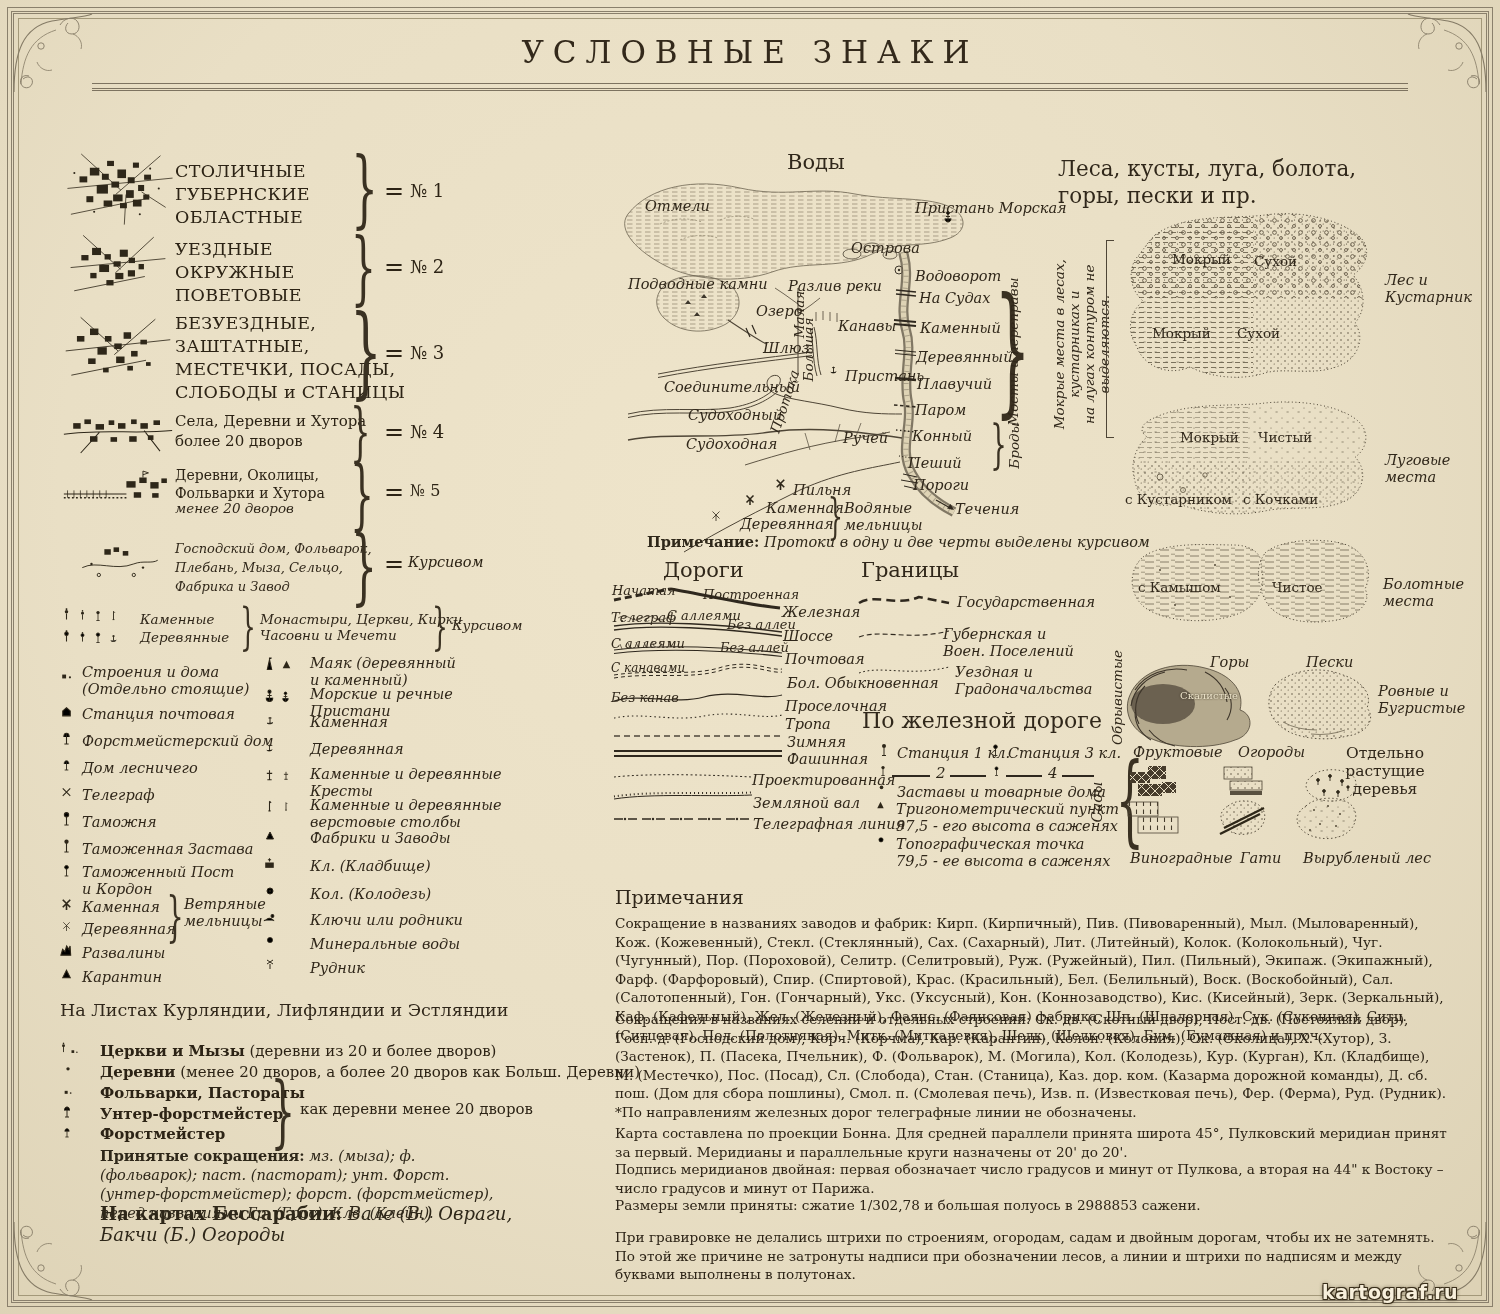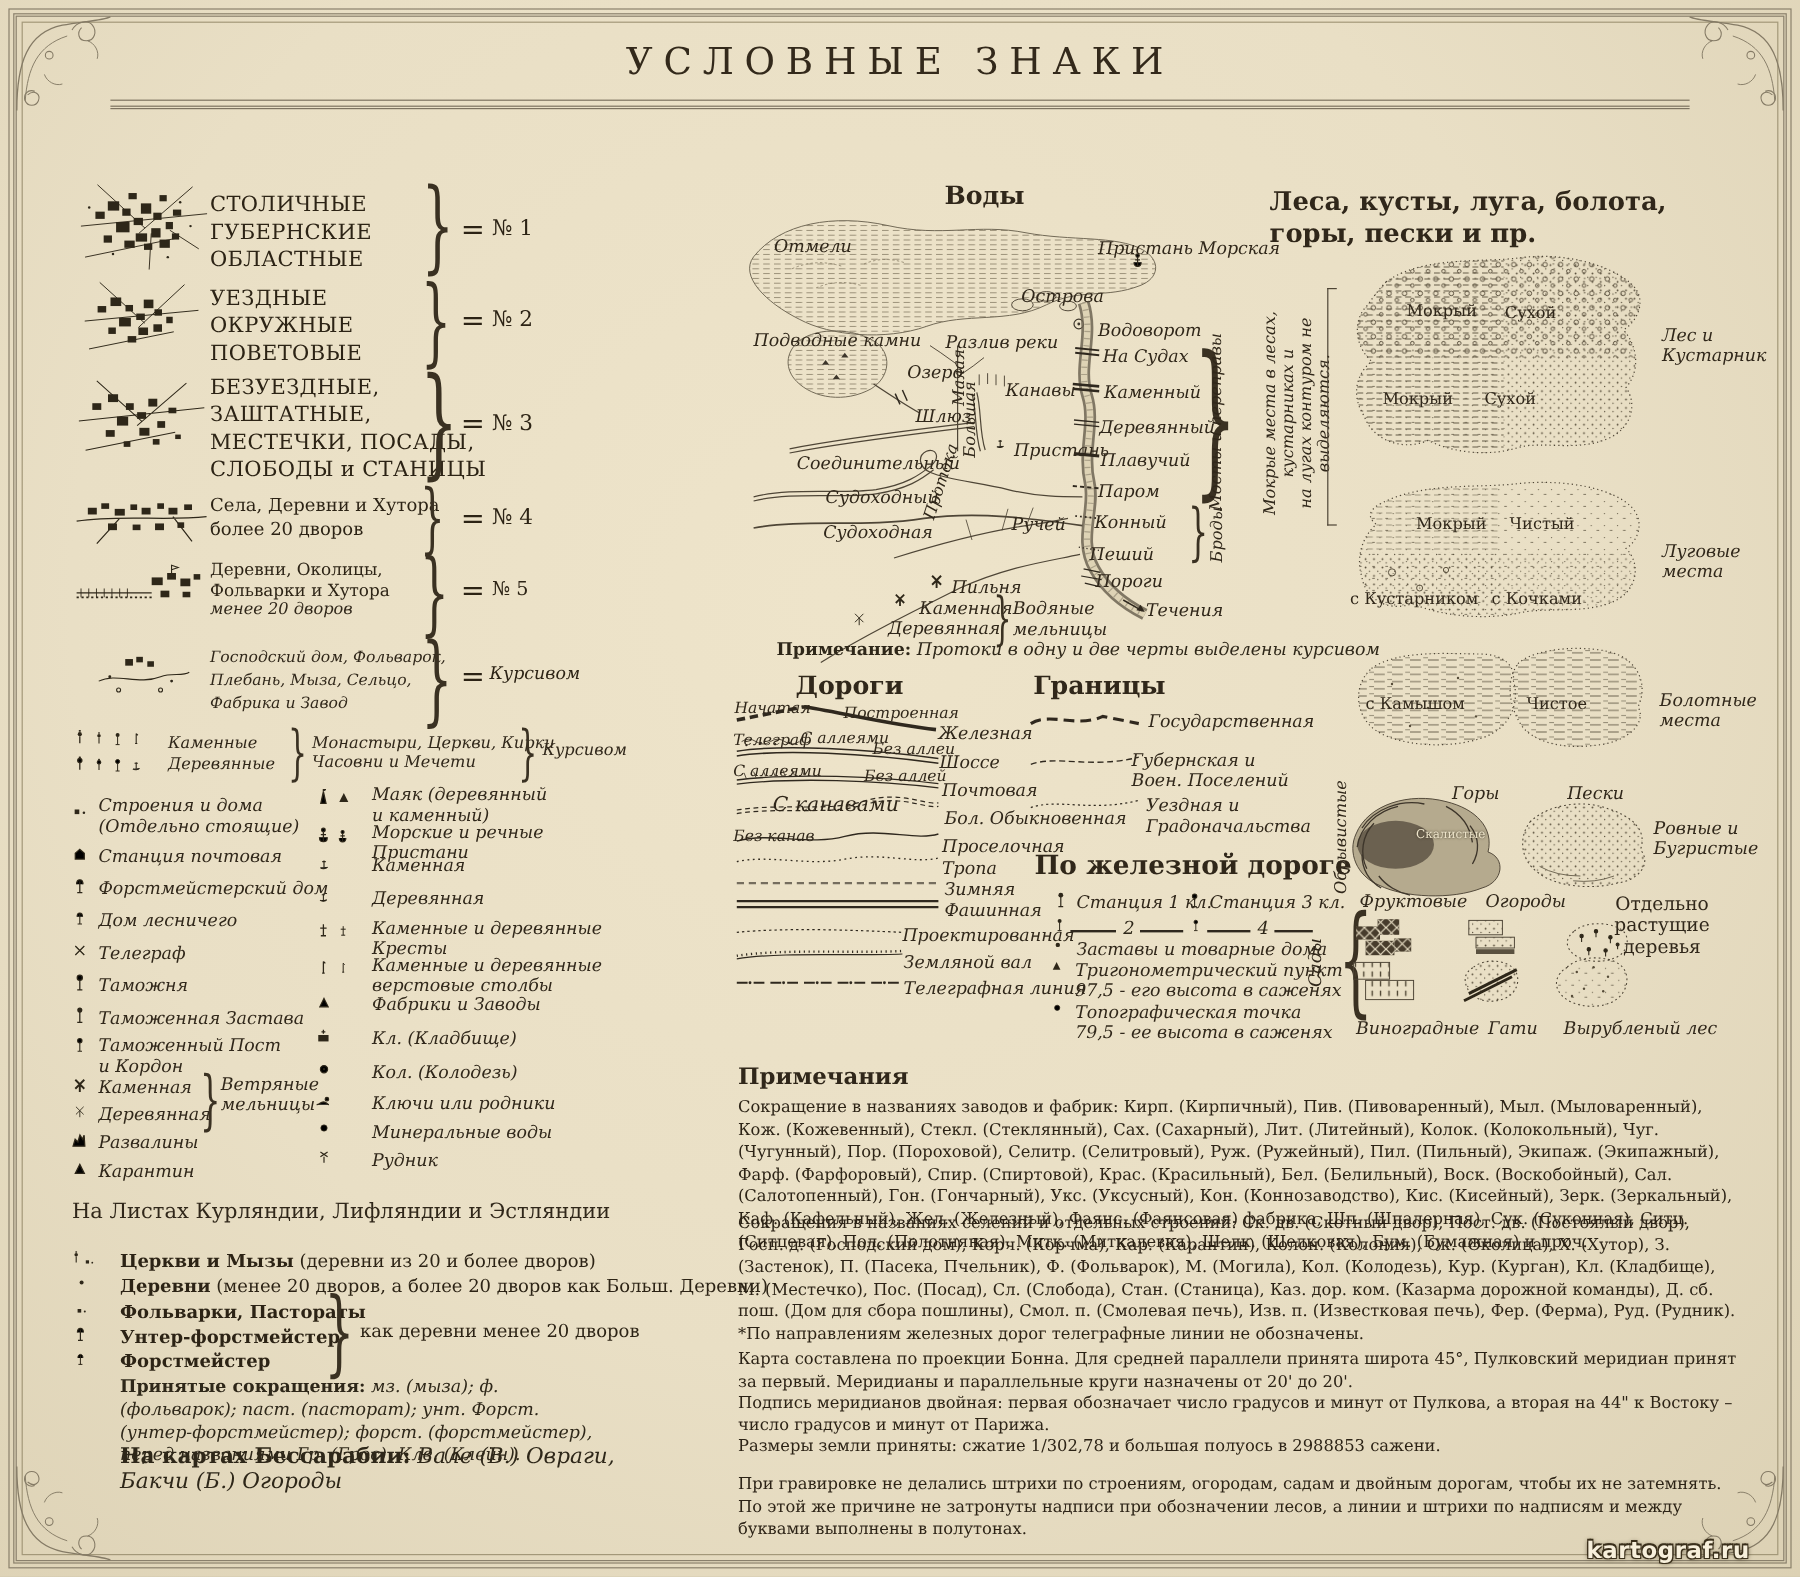--- a/index.html
+++ b/index.html
@@ -12,21 +12,21 @@
   .frame3{position:absolute;inset:18px;border:1px solid #a39879;pointer-events:none}
   .corner{position:absolute;width:86px;height:86px;color:#857b66}
   .title{position:absolute;left:0;right:0;top:34px;text-align:center;font-size:31px;letter-spacing:9px;color:#33291b}
   .trule{position:absolute;left:92px;width:1316px;top:83px;height:8px;border-top:1px solid #7d7360;border-bottom:3px double #7d7360}
   .abs{position:absolute}
   .cap{position:absolute;font-size:17.5px;line-height:1.32;letter-spacing:.3px;white-space:pre-line;color:#2c2315}
   .m15{position:absolute;font-size:15px;line-height:1.3;white-space:pre-line;color:#2c2315}
   .it{font-style:italic}
   .L{position:absolute;font-style:italic;font-size:13.5px;line-height:1.15;white-space:pre-line;color:#30271a}
   .L14{position:absolute;font-style:italic;font-size:14.5px;line-height:1.16;white-space:pre-line;color:#30271a}
-  .hd{position:absolute;font-weight:700;color:#30271a;white-space:pre-line}
+  .hd{position:absolute;font-weight:400;color:#30271a;white-space:pre-line}
   .vert{position:absolute;font-style:italic;font-size:13.5px;text-align:center;transform:rotate(-90deg);white-space:pre-line;line-height:1.12;color:#30271a}
   .br{position:absolute;font-family:"DejaVu Serif",serif;line-height:1;transform:scaleX(.5);transform-origin:center;color:#3a3122}
   .eq{position:absolute;font-size:24px;color:#2c2315}
   .num{position:absolute;font-size:18px;color:#2c2315}
   .para{position:absolute;width:833px;font-size:13.6px;line-height:1.37;color:#2c2316;text-align:left}
   .bold{font-weight:bold}
   .cls-line{position:absolute;height:2px;background:#2f281e}
   .brk{position:absolute;width:8px;border-left:1.5px solid #4e4536;border-top:1.5px solid #4e4536;border-bottom:1.5px solid #4e4536}
   .wm{position:absolute;left:1322px;top:1281px;font-family:"DejaVu Sans","Liberation Sans",sans-serif;
       font-size:19px;font-weight:bold;letter-spacing:.5px;color:#f7efdb;
@@ -682,21 +682,21 @@
       <circle cx="125" cy="239" r="1.2" fill="#2f281e"></circle>
   </svg>
 
   <div class="L" style="left:612px;top:584px;font-size:13px">Начатая</div>
   <div class="L" style="left:703px;top:588px;font-size:13px">Построенная</div>
   <div class="L" style="left:611px;top:611px;font-size:13px">Телеграф</div>
   <div class="L" style="left:667px;top:609px;font-size:13px">С аллеями</div>
   <div class="L" style="left:727px;top:618px;font-size:13px">Без аллеи</div>
   <div class="L" style="left:611px;top:637px;font-size:13px">С аллеями</div>
   <div class="L" style="left:720px;top:641px;font-size:13px">Без аллей</div>
-  <div class="L" style="left:644px;top:662px;font-size:17px">С канавами</div>
+  <div class="L" style="left:611px;top:662px;font-size:12px">С канавами</div>
   <div class="L" style="left:611px;top:691px;font-size:13px">Без канав</div>
 
   <div class="L14" style="left:782px;top:604px">Железная</div>
   <div class="L14" style="left:783px;top:628px">Шоссе</div>
   <div class="L14" style="left:785px;top:651px">Почтовая</div>
   <div class="L14" style="left:787px;top:675px">Бол. Обыкновенная</div>
   <div class="L14" style="left:785px;top:698px">Проселочная</div>
   <div class="L14" style="left:785px;top:716px">Тропа</div>
   <div class="L14" style="left:787px;top:734px">Зимняя</div>
   <div class="L14" style="left:787px;top:751px">Фашинная</div>

